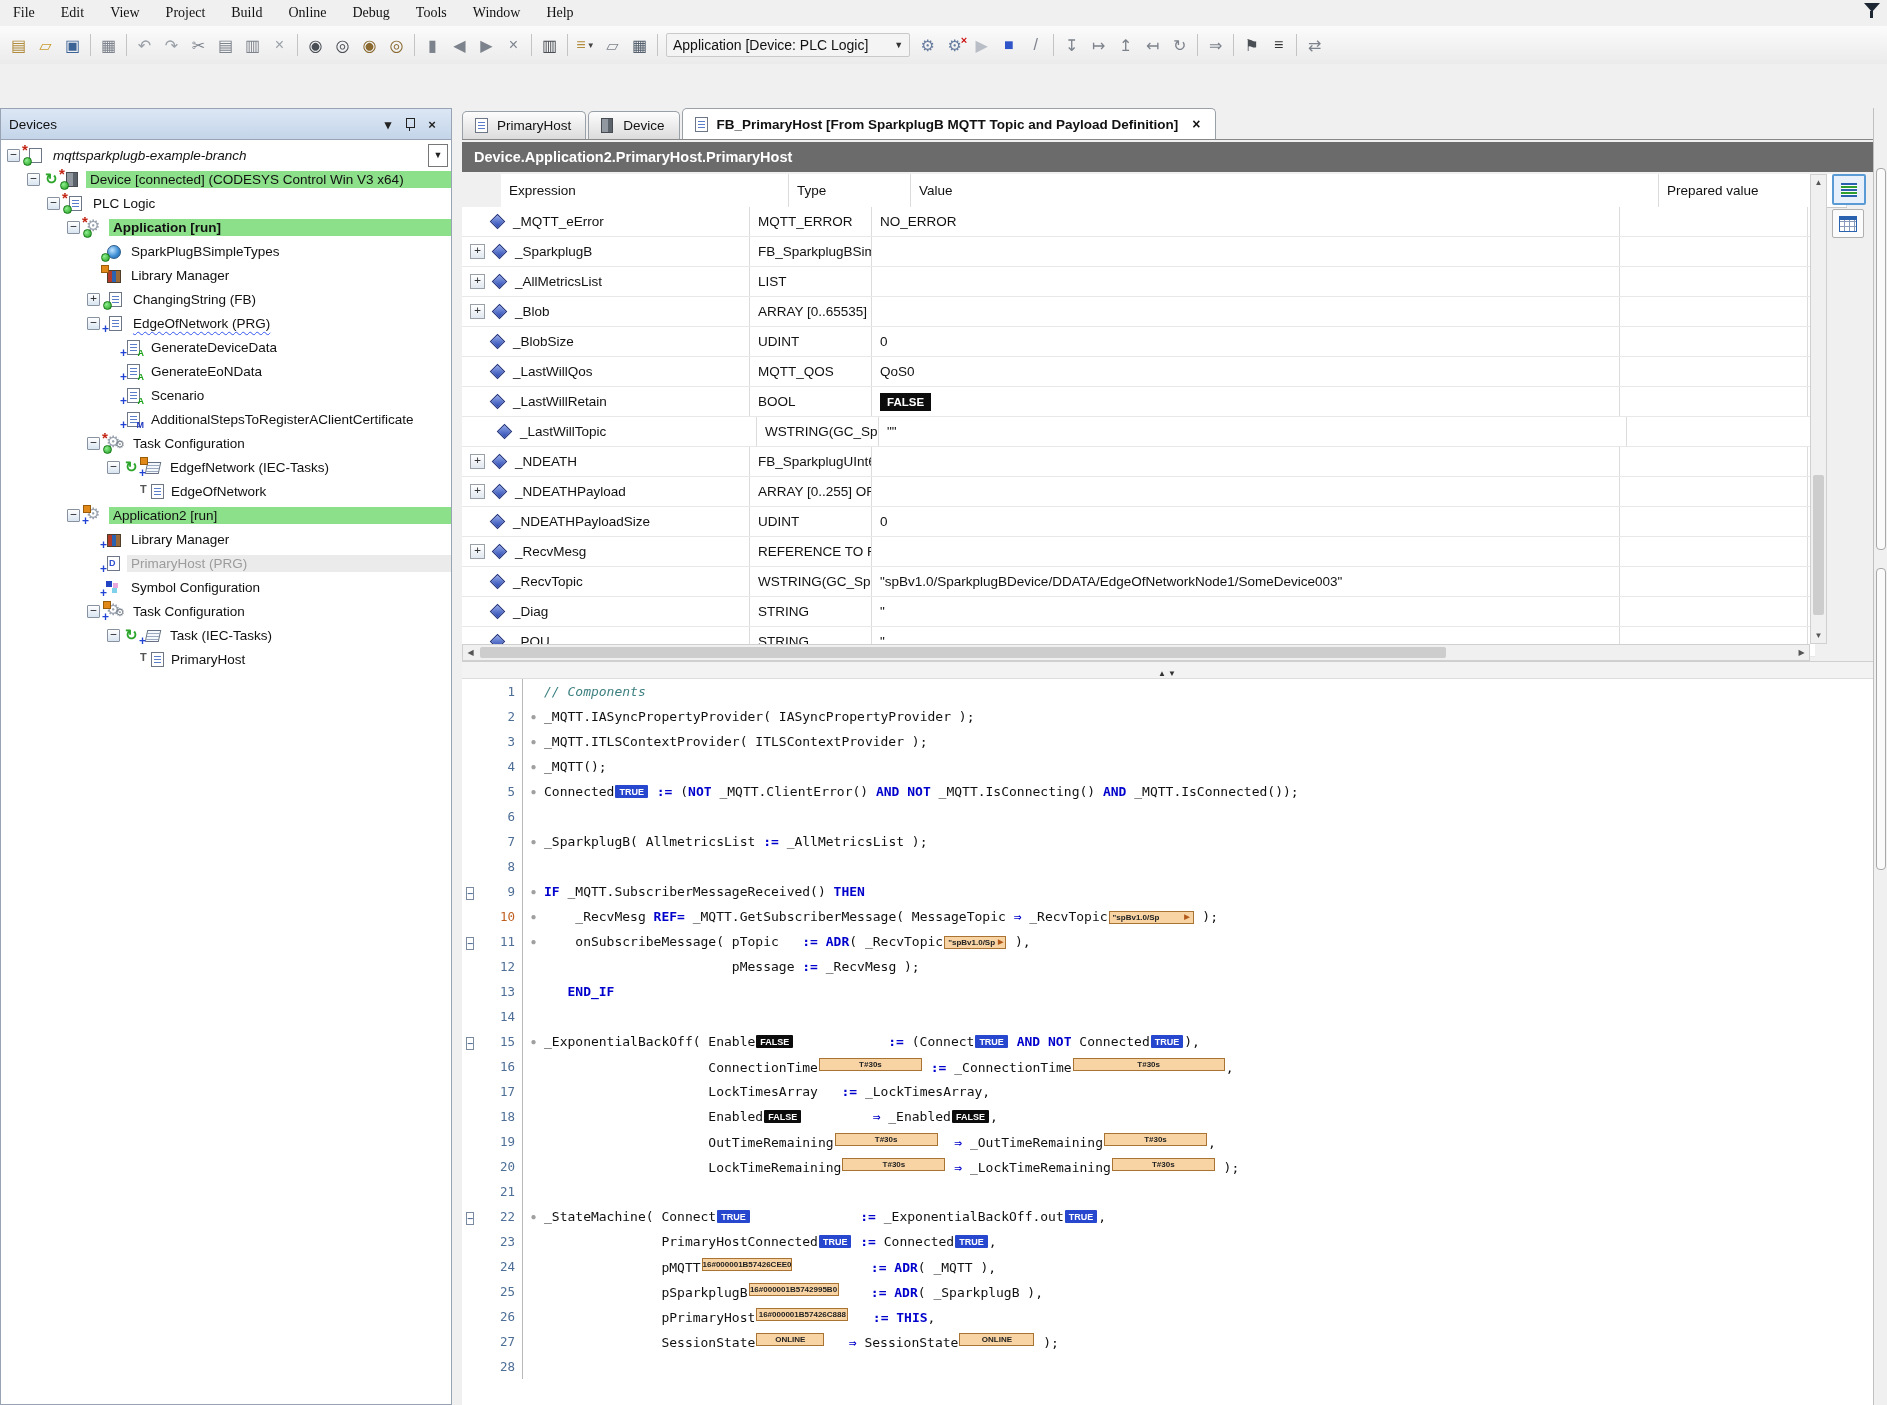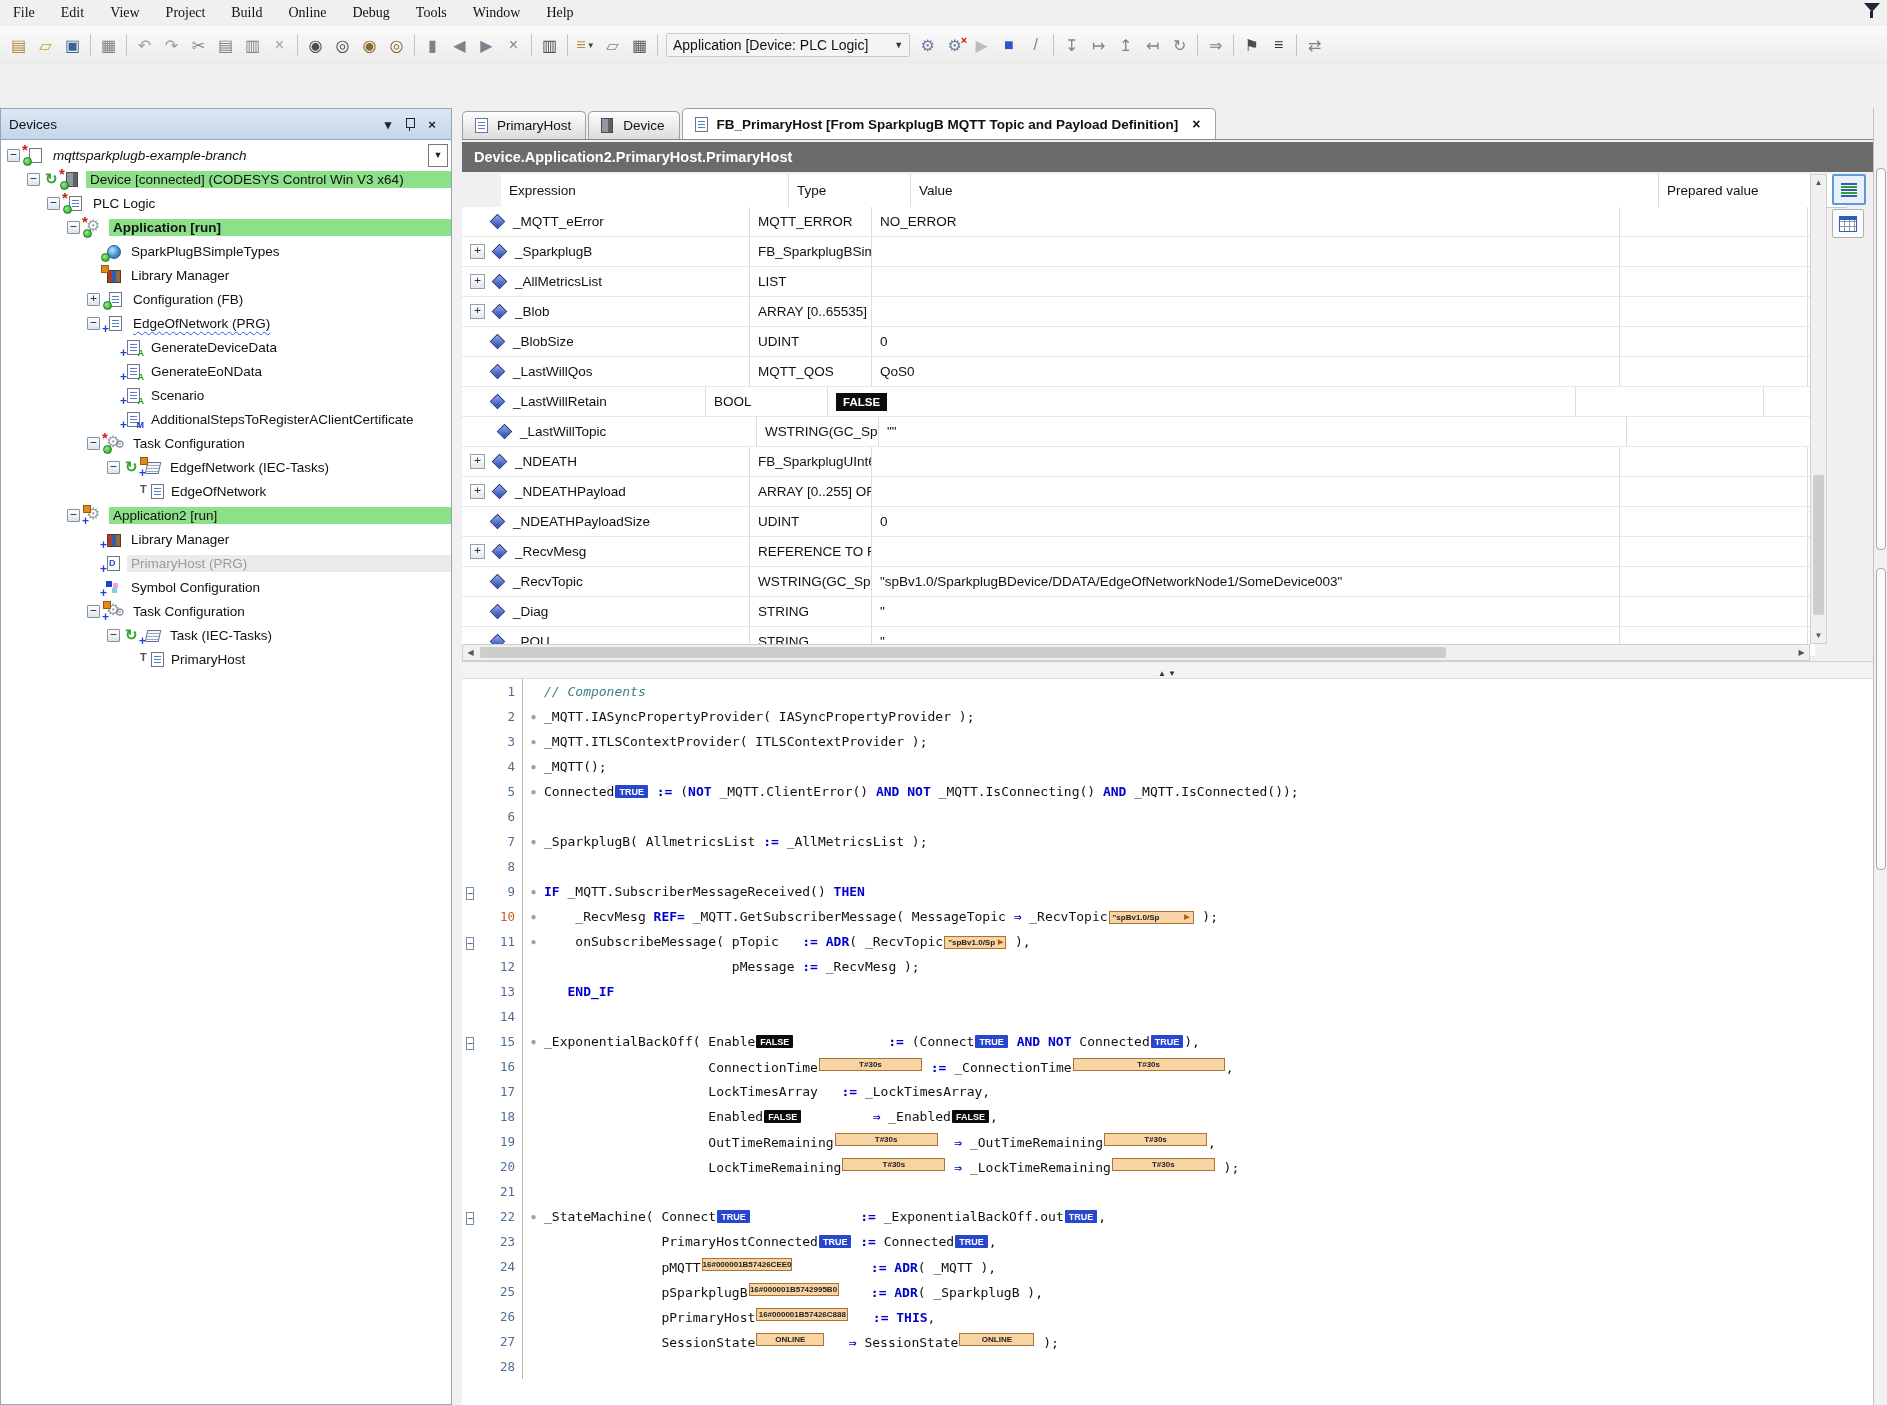--- a/index.html
+++ b/index.html
@@ -366,21 +366,21 @@
             <span class="ov ov-orange"></span>
           </span>
           <span class="tlabel">Library Manager</span>
         </div>
         <div class="trow" style="padding-left: 86px;">
           <span class="expbox">+</span>
           <span class="tico">
             <span class="bi bi-page bi-lines"></span>
             <span class="ov ov-green"></span>
           </span>
-          <span class="tlabel">Configuration (FB)</span>
+          <span class="tlabel">ChangingString (FB)</span>
         </div>
         <div class="trow" style="padding-left: 86px;">
           <span class="expbox">−</span>
           <span class="tico">
             <span class="bi bi-page bi-lines"></span>
             <span class="ov ov-plus">+</span>
           </span>
           <span class="tlabel lbl-wavy">EdgeOfNetwork (PRG)</span>
         </div>
         <div class="trow" style="padding-left: 106px;">
@@ -598,21 +598,21 @@
           <div class="wc" style="width: 288px;">
             <span class="wexp-sp"></span>
             <span class="vdia"></span>
             <span>_LastWillQos</span>
           </div>
           <div class="wc" style="width: 122px;">MQTT_QOS</div>
           <div class="wc" style="width: 748px;">QoS0</div>
           <div class="wc" style="width: 188px;"></div>
         </div>
         <div class="wrow">
-          <div class="wc" style="width: 244px;">
+          <div class="wc" style="width: 288px;">
             <span class="wexp-sp"></span>
             <span class="vdia"></span>
             <span>_LastWillRetain</span>
           </div>
           <div class="wc" style="width: 122px;">BOOL</div>
           <div class="wc" style="width: 748px;">
             <span class="bfalse">FALSE</span>
           </div>
           <div class="wc" style="width: 188px;"></div>
         </div>

